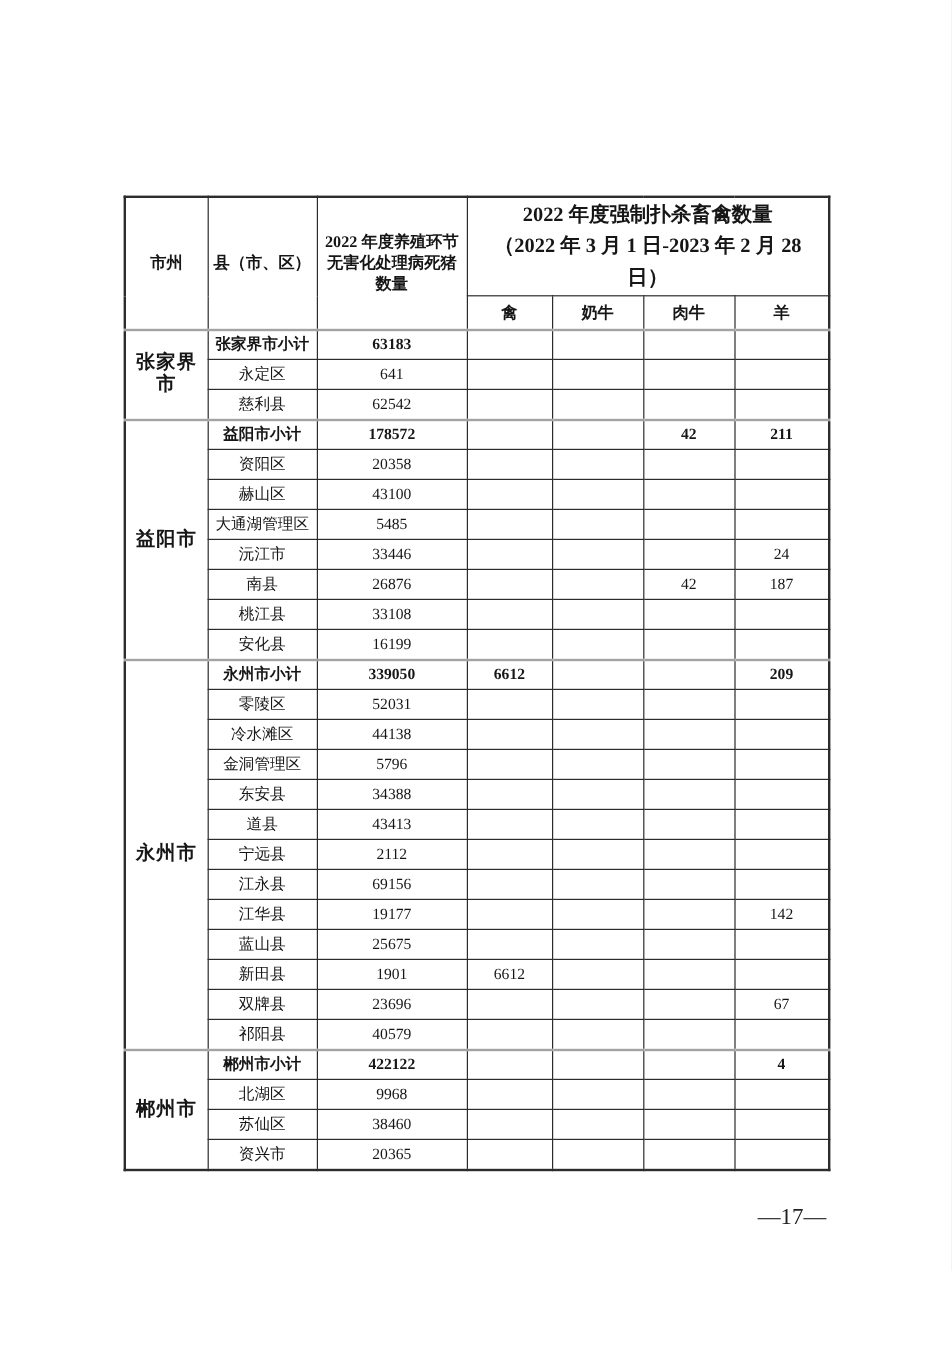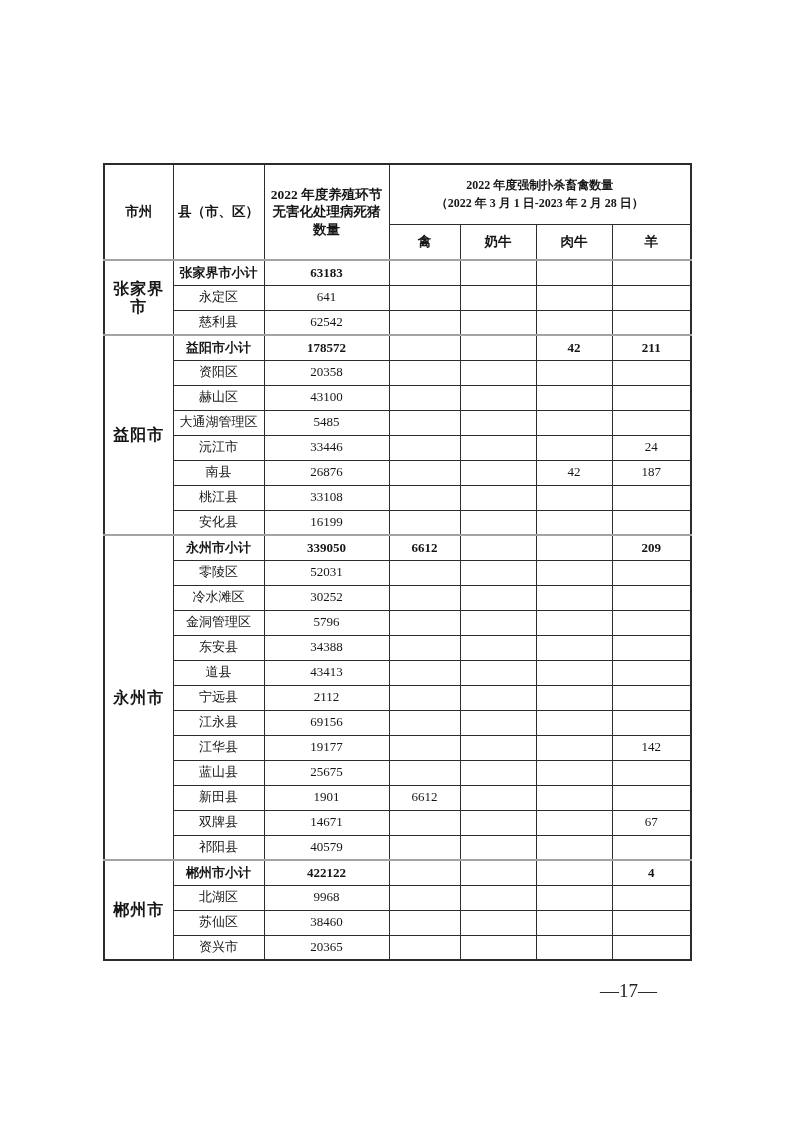--- a/index.html
+++ b/index.html
@@ -34,38 +34,39 @@
   }
   .main-table th {
     font-weight: 700;
     font-size: 13.5px;
     line-height: 1.3;
   }
   .main-table thead tr.header-top th.tall { height: 96px; }
   .main-table th.cull-header { height: 47px; }
   .main-table thead tr.header-sub th { height: 28px; }
   .main-table th.pigs-header { padding: 0 5px; }
-  .cull-header .cull-line { line-height: 1.55; font-size: 12px; }
+  .cull-header .cull-line { line-height: 1.55; font-size: 17px; }
   .main-table tbody td {
     height: 25px;
     font-size: 13px;
     line-height: 1.1;
   }
   .main-table tbody tr.subtotal td { font-weight: 700; }
   .main-table tbody tr.group-start td { border-top: 2px solid #a3a3a3; }
   .main-table td.city-cell {
     font-weight: 700;
     font-size: 16px;
     letter-spacing: 1px;
   }
   .page-number {
     position: absolute;
     left: 600px;
-    top: 980px;
+    top: 1004px;
     width: 120px;
+    text-align: center;
     font-size: 19px;
     color: #222222;
   }
 </style>
 </head>
 <body>
 
 <div class="page">
 
   <table class="main-table">
@@ -198,21 +199,21 @@
         <tr>
           <td>零陵区</td>
           <td>52031</td>
           <td></td>
           <td></td>
           <td></td>
           <td></td>
         </tr>
         <tr>
           <td>冷水滩区</td>
-          <td>30252</td>
+          <td>44138</td>
           <td></td>
           <td></td>
           <td></td>
           <td></td>
         </tr>
         <tr>
           <td>金洞管理区</td>
           <td>5796</td>
           <td></td>
           <td></td>
@@ -270,21 +271,21 @@
         <tr>
           <td>新田县</td>
           <td>1901</td>
           <td>6612</td>
           <td></td>
           <td></td>
           <td></td>
         </tr>
         <tr>
           <td>双牌县</td>
-          <td>14671</td>
+          <td>23696</td>
           <td></td>
           <td></td>
           <td></td>
           <td>67</td>
         </tr>
         <tr>
           <td>祁阳县</td>
           <td>40579</td>
           <td></td>
           <td></td>

